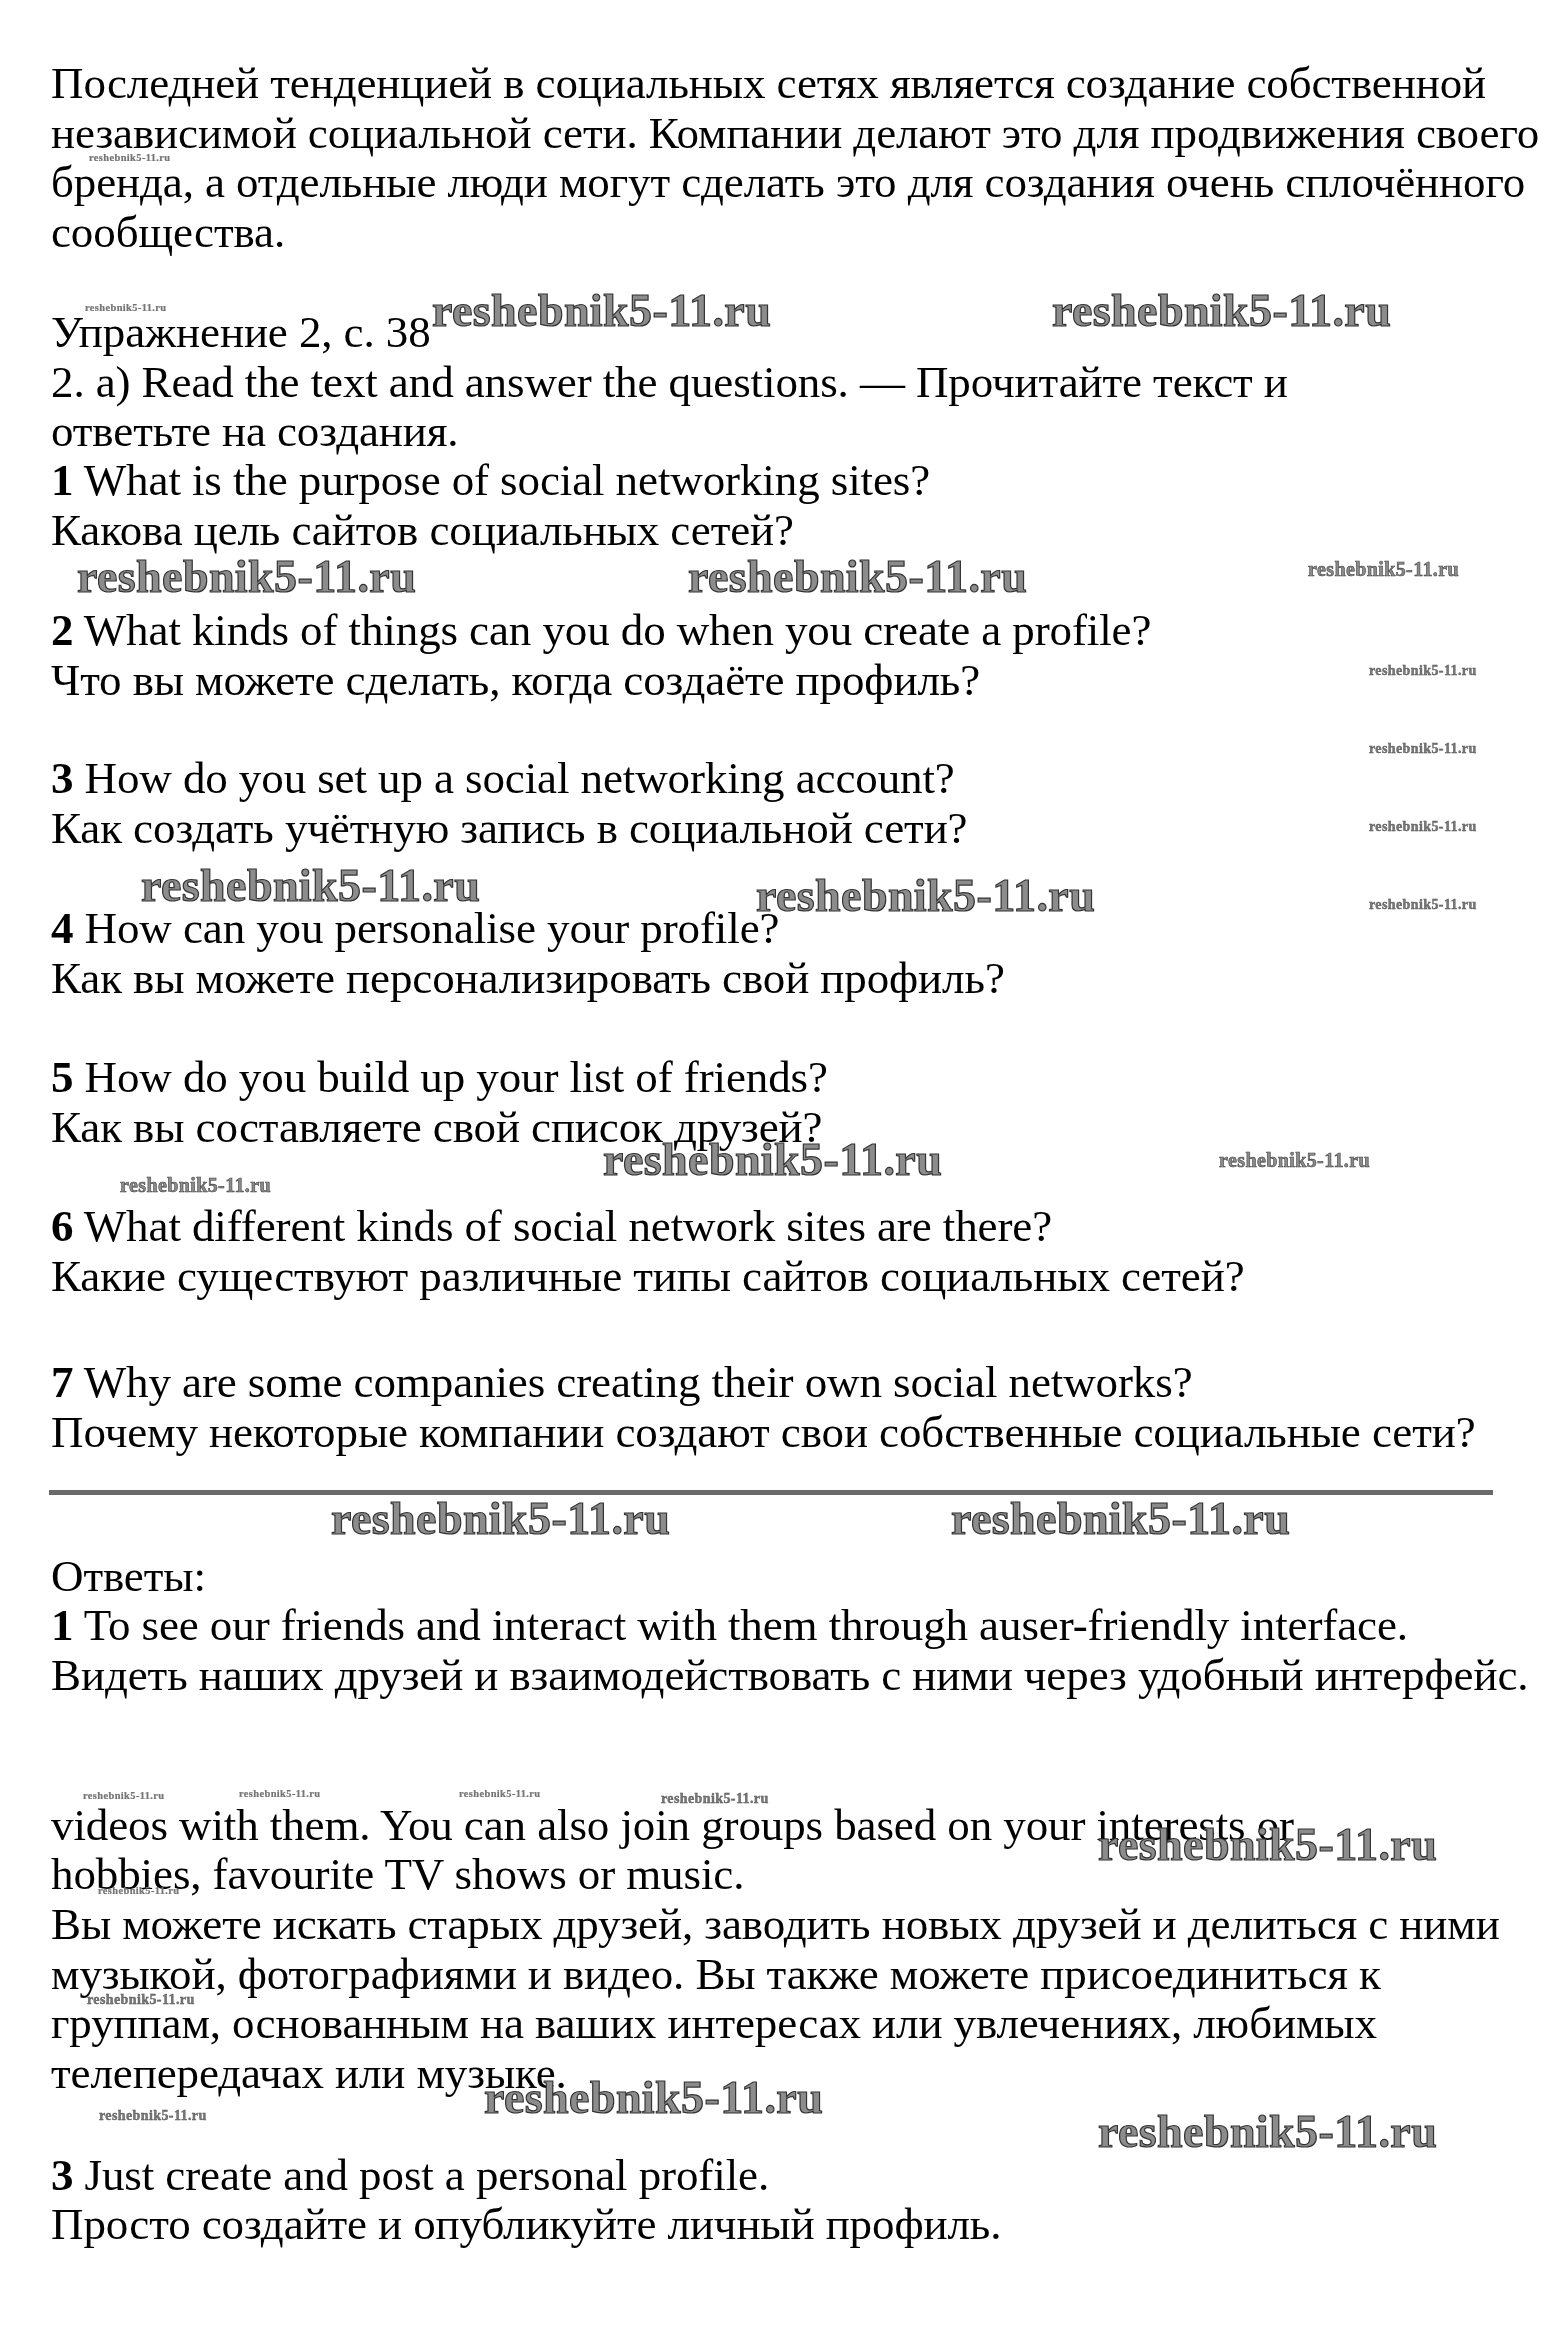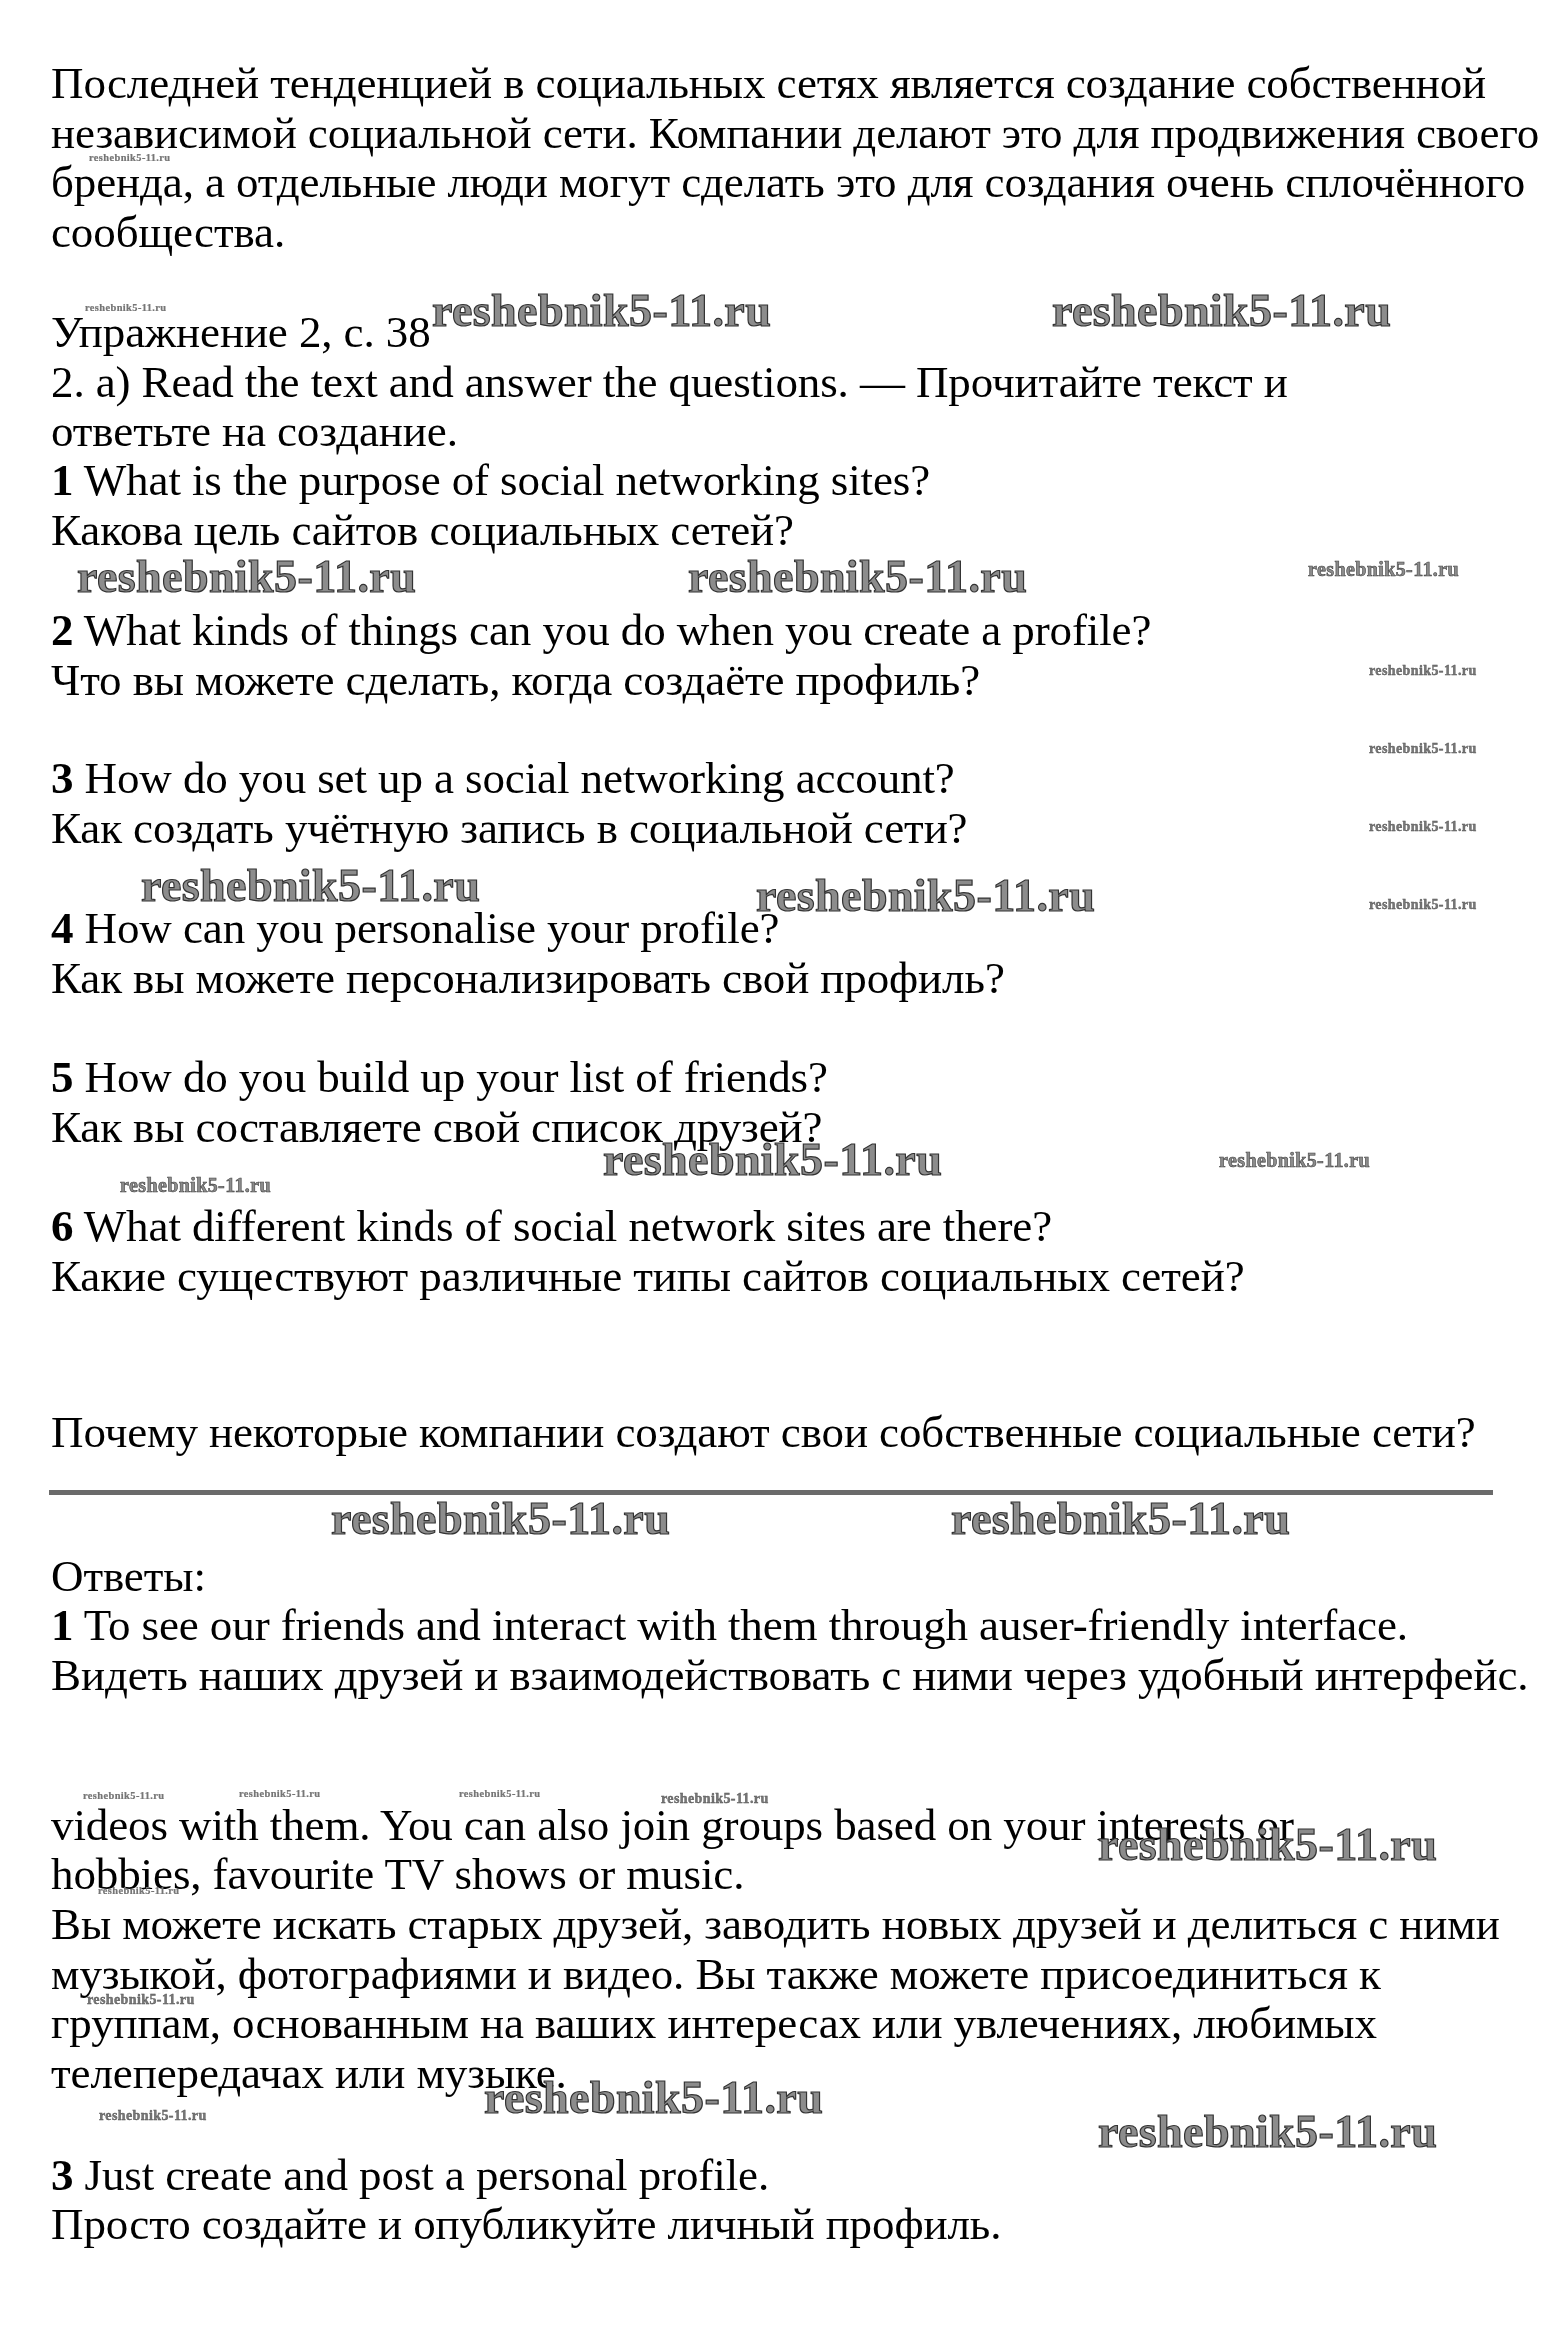--- a/index.html
+++ b/index.html
@@ -46,40 +46,41 @@
 
 <div class="page">
 
   <div class="line" style="top:61px">Последней тенденцией в социальных сетях является создание собственной</div>
   <div class="line" style="top:111px">независимой социальной сети. Компании делают это для продвижения своего</div>
   <div class="line" style="top:160px">бренда, а отдельные люди могут сделать это для создания очень сплочённого</div>
   <div class="line" style="top:210px">сообщества.</div>
 
   <div class="line bold" style="top:310px">Упражнение 2, с. 38</div>
   <div class="line bold" style="top:360px">2. a) Read the text and answer the questions. — Прочитайте текст и</div>
-  <div class="line bold" style="top:409px">ответьте на создание.</div>
+  <div class="line bold" style="top:409px">ответьте на создания.</div>
 
   <div class="line" style="top:458px"><span class="num">1</span> <span>What is the purpose of social networking sites?</span></div>
   <div class="line" style="top:508px">Какова цель сайтов социальных сетей?</div>
 
   <div class="line" style="top:608px"><span class="num">2</span> <span>What kinds of things can you do when you create a profile?</span></div>
   <div class="line" style="top:658px">Что вы можете сделать, когда создаёте профиль?</div>
 
   <div class="line" style="top:756px"><span class="num">3</span> <span>How do you set up a social networking account?</span></div>
   <div class="line" style="top:806px">Как создать учётную запись в социальной сети?</div>
 
   <div class="line" style="top:906px"><span class="num">4</span> <span>How can you personalise your profile?</span></div>
   <div class="line" style="top:956px">Как вы можете персонализировать свой профиль?</div>
 
   <div class="line" style="top:1055px"><span class="num">5</span> <span>How do you build up your list of friends?</span></div>
   <div class="line" style="top:1105px">Как вы составляете свой список друзей?</div>
 
   <div class="line" style="top:1204px"><span class="num">6</span> <span>What different kinds of social network sites are there?</span></div>
   <div class="line" style="top:1254px">Какие существуют различные типы сайтов социальных сетей?</div>
 
+  <div class="line" style="top:1360px"><span class="num">7</span> <span>Why are some companies creating their own social networks?</span></div>
   <div class="line" style="top:1410px">Почему некоторые компании создают свои собственные социальные сети?</div>
 
   <div class="rule"></div>
 
   <div class="line bold" style="top:1554px">Ответы:</div>
 
   <div class="line" style="top:1603px"><span class="num">1</span> <span>To see our friends and interact with them through auser-friendly interface.</span></div>
   <div class="line" style="top:1653px">Видеть наших друзей и взаимодействовать с ними через удобный интерфейс.</div>
 
   <div class="line" style="top:1803px">videos with them. You can also join groups based on your interests or</div>

